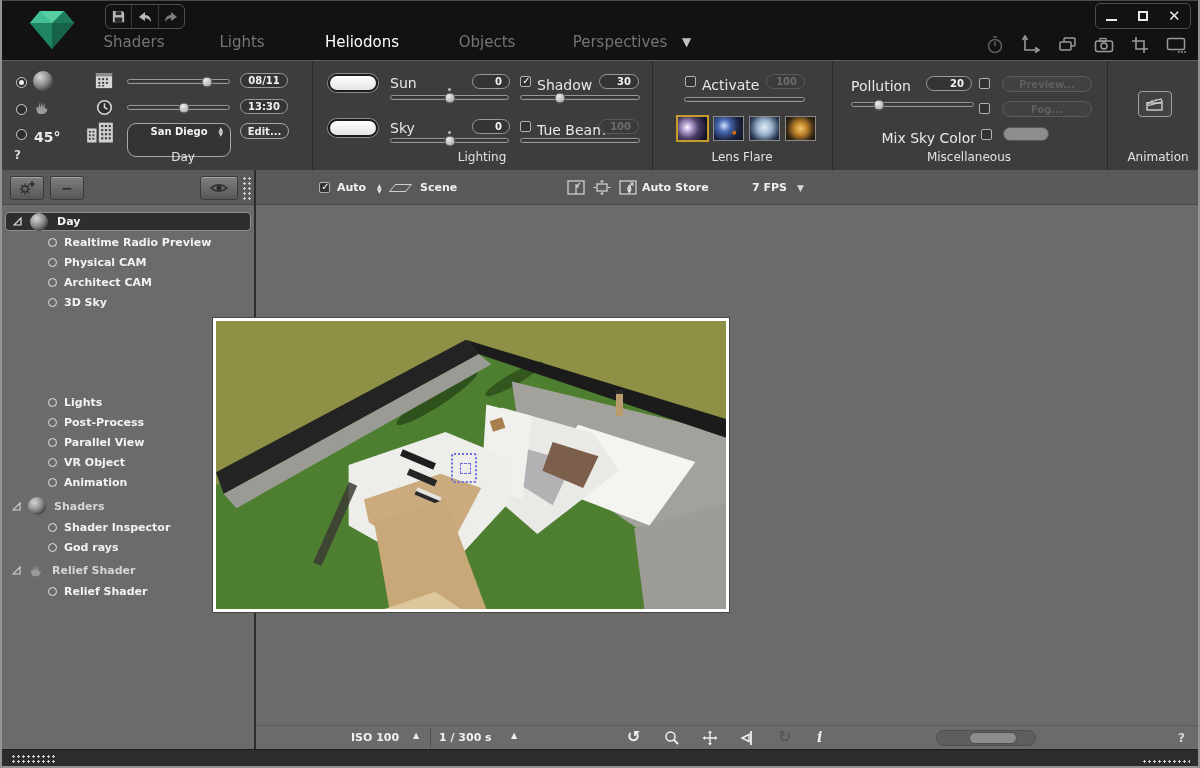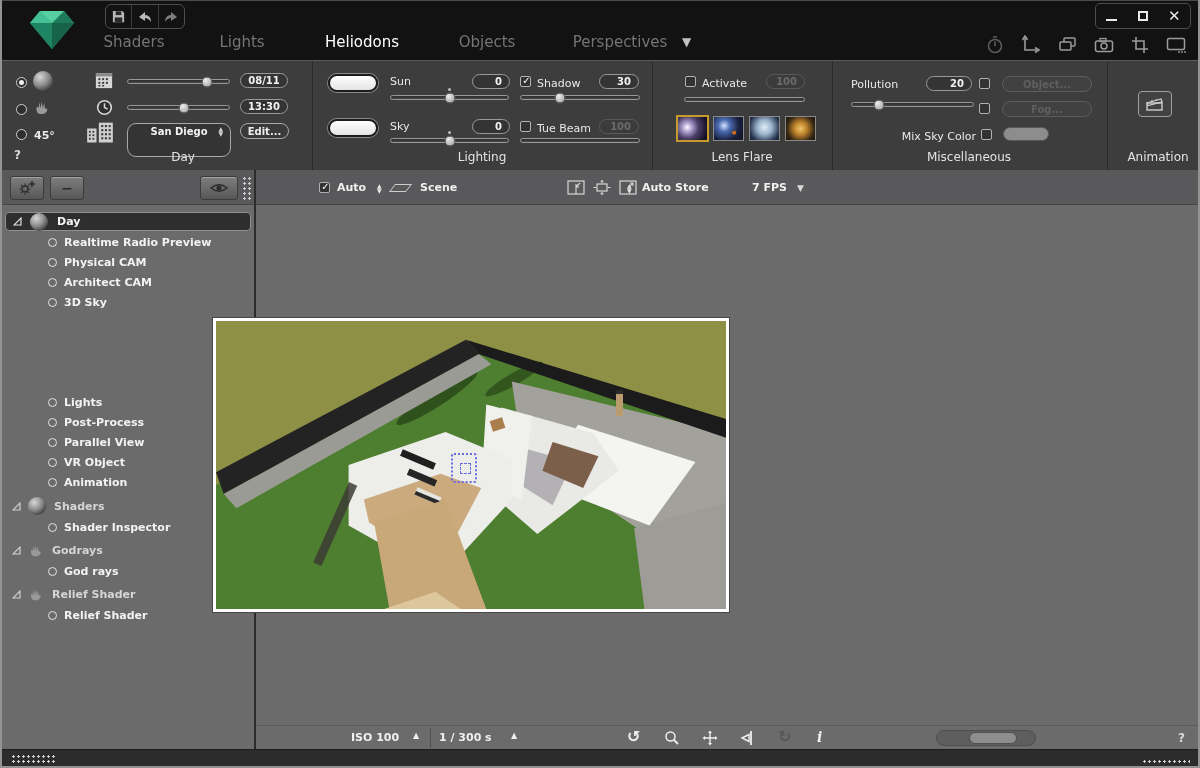--- a/index.html
+++ b/index.html
@@ -18,21 +18,21 @@
   .tab-caret{position:absolute;left:680px;top:34px;color:#c2c2c2;font-size:12px;}
   .winctrl{position:absolute;right:7px;top:2px;width:96px;height:26px;border:1px solid #4e4e4e;border-radius:5px;display:flex;}
   .winctrl .wc{flex:1;display:flex;align-items:center;justify-content:center;color:#eaeaea;}
   .min-line{width:11px;height:0;border-bottom:2px solid #eaeaea;margin-top:8px;}
   .max-box{width:10px;height:10px;border:2px solid #eaeaea;}
   .tb-icons{position:absolute;right:12px;top:34px;display:flex;gap:17px;align-items:center;}
   
   .panel{position:absolute;left:0;top:60px;width:100%;height:110px;background:#3d3d3d;border-top:1px solid #5a5a5a;}
   .vsep{position:absolute;top:0;width:1px;height:110px;background:#2a2a2a;}
   .sect-title{position:absolute;top:89px;transform:translateX(-50%);font-size:12px;color:#e2e2e2;}
-  .lbl{position:absolute;font-size:11px;color:#e8e8e8;white-space:nowrap;}
+  .lbl{position:absolute;font-size:14px;color:#e8e8e8;white-space:nowrap;}
   .pill{position:absolute;border:1px solid #9a9a9a;border-radius:8px;background:#343434;color:#f2f2f2;
         font-size:10px;font-weight:bold;text-align:right;padding:1px 7px 0 2px;height:15px;}
   .pill.center{text-align:center;padding:1px 2px 0 2px;}
   .pill.disabled{border-color:#5a5a5a;color:#6b6b6b;background:#3b3b3b;}
   .pbtn{position:absolute;border:1px solid #a8a8a8;border-radius:8px;color:#ececec;background:#3a3a3a;
         font-size:10px;font-weight:bold;text-align:center;padding-top:2px;height:16px;cursor:default;}
   .pbtn.disabled{border-color:#5c5c5c;color:#5f5f5f;background:#414141;}
   .slider{position:absolute;height:5px;border:1px solid #989898;border-radius:3px;background:linear-gradient(#2c2c2c,#474747);}
   .thumb{position:absolute;top:2px;width:11px;height:11px;border-radius:50%;border:1px solid #5f5f5f;
          background:radial-gradient(circle at 35% 30%,#ededed,#9a9a9a);transform:translate(-50%,-50%);}
@@ -311,21 +311,21 @@
     <div class="slider" style="left:682px;top:36px;width:121px"></div>
     <div class="flare sel" style="left:674px;top:54px;background:radial-gradient(circle at 32% 45%,#ffffff,#b9a8d8 18%,#4a3e66 48%,#141126 85%)"></div>
     <div class="flare" style="left:711px;top:55px;background:radial-gradient(circle at 70% 68%,#c56a20 0 7%,transparent 9%),radial-gradient(circle at 35% 38%,#d5e2ff,#4a6ab0 26%,#1a2240 62%,#101325)"></div>
     <div class="flare" style="left:747px;top:55px;background:radial-gradient(circle at 50% 45%,#e2ecf4,#9ab4cc 38%,#2a3750 78%,#161c2c)"></div>
     <div class="flare" style="left:783px;top:55px;background:radial-gradient(circle at 50% 50%,#f2c668,#b97f2a 36%,#3a2a14 72%,#17130a)"></div>
     <div class="sect-title" style="left:740px">Lens Flare</div>
 
     <div class="lbl" style="left:849px;top:17px">Pollution</div>
     <div class="pill" style="left:924px;top:15px;width:46px">20</div>
     <div class="cb" style="left:977px;top:17px"></div>
-    <div class="pbtn disabled" style="left:1000px;top:15px;width:90px">Object...</div>
+    <div class="pbtn disabled" style="left:1000px;top:15px;width:90px">Preview...</div>
     <div class="slider" style="left:849px;top:41px;width:123px">
       <div class="thumb" style="left:22%"></div>
     </div>
     <div class="cb" style="left:977px;top:42px"></div>
     <div class="pbtn disabled" style="left:1000px;top:40px;width:90px">Fog...</div>
     <div class="lbl" style="left:974px;top:69px;transform:translateX(-100%)">Mix Sky Color</div>
     <div class="cb" style="left:979px;top:68px"></div>
     <div style="position:absolute;left:1001px;top:66px;width:46px;height:14px;border-radius:8px;background:#8d8d8d;border:1px solid #5a5a5a"></div>
     <div class="sect-title" style="left:967px">Miscellaneous</div>
 
@@ -421,29 +421,20 @@
             <polygon points="1,8 8,8 8,1" fill="none" stroke="#cfcfcf" stroke-width="1.2"></polygon>
           </svg>
         <span class="sphere gicon" style="width:18px;height:18px"></span>
         <span>Shaders</span>
       </div>
       <div class="trow">
           <span class="radio"></span>
           <span>Shader Inspector</span>
         </div>
 
-      <div class="grow" style="margin-top:2px">
-        <svg class="exp" width="9" height="9" viewBox="0 0 9 9">
-            <polygon points="1,8 8,8 8,1" fill="none" stroke="#cfcfcf" stroke-width="1.2"></polygon>
-          </svg>
-        <svg class="gicon" width="16" height="16" viewBox="0 0 16 16">
-            <path d="M4 13 C2.5 10 2.8 7.5 4.6 7.8 L5 9.5 L5.8 3.8 L6.8 9.2 L7.8 3 L8.8 9.2 L10 4.2 L10.6 9.5 C12.6 8.6 13.2 10.2 12.2 12 C11 14.4 5.4 15.2 4 13 Z" fill="#9a9a9a"></path>
-          </svg>
-        <span>Godrays</span>
-      </div>
       <div class="trow">
           <span class="radio"></span>
           <span>God rays</span>
         </div>
 
       <div class="grow" style="margin-top:2px">
         <svg class="exp" width="9" height="9" viewBox="0 0 9 9">
             <polygon points="1,8 8,8 8,1" fill="none" stroke="#cfcfcf" stroke-width="1.2"></polygon>
           </svg>
         <svg class="gicon" width="16" height="16" viewBox="0 0 16 16">

